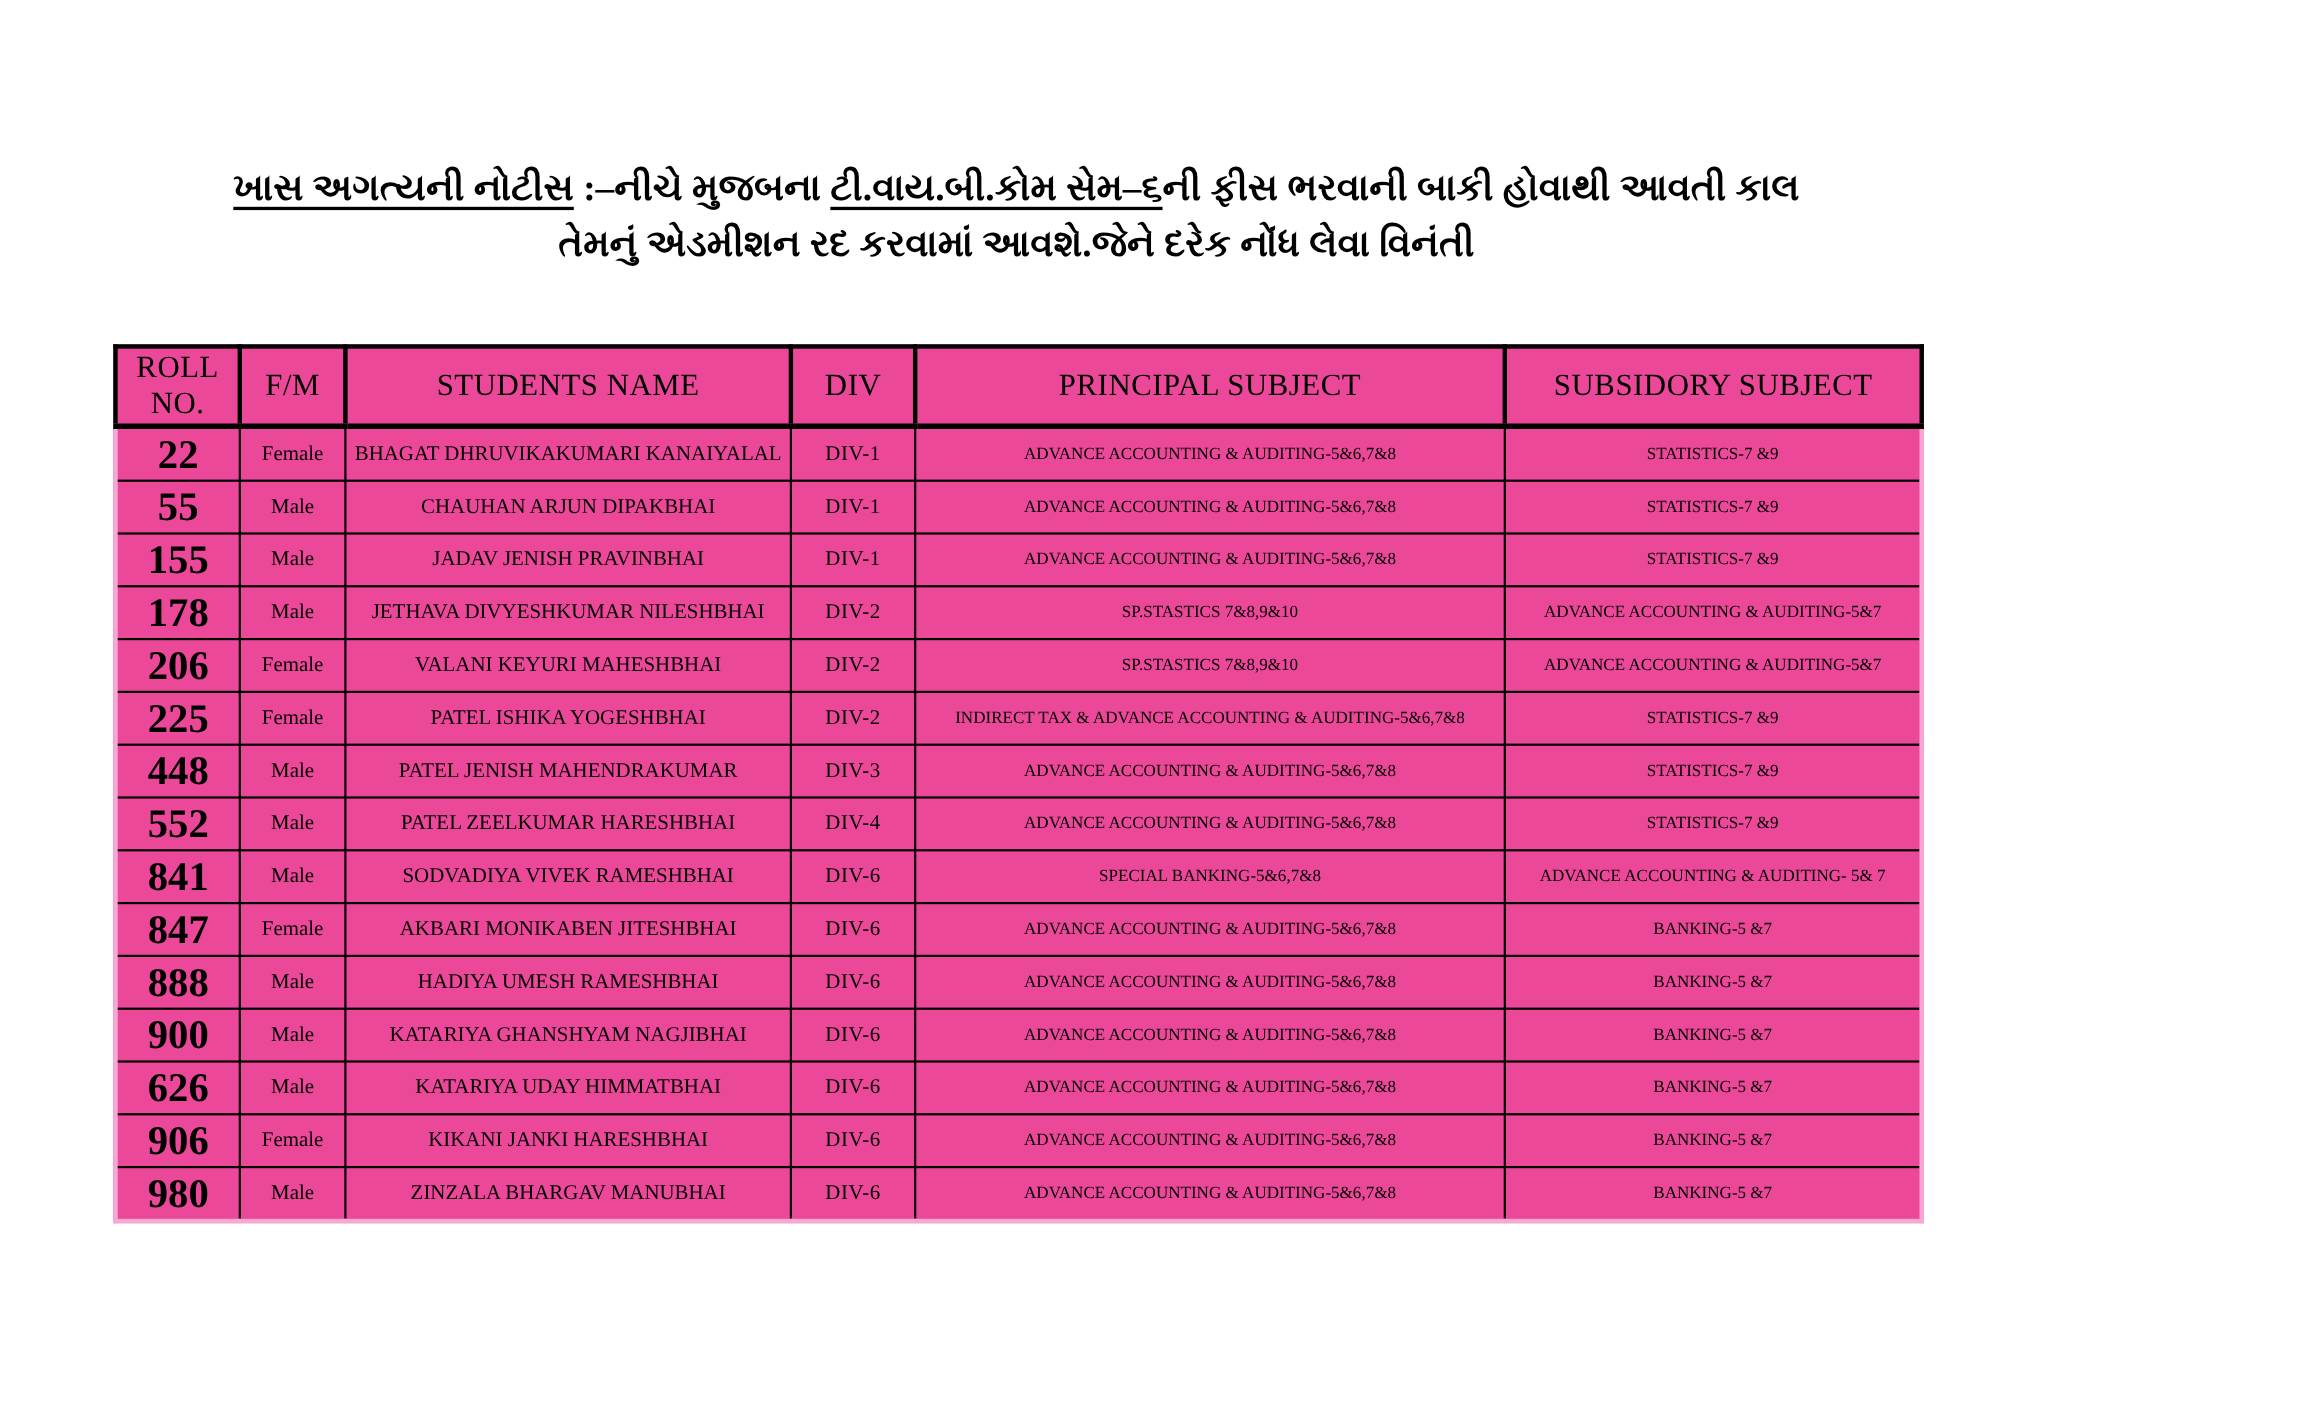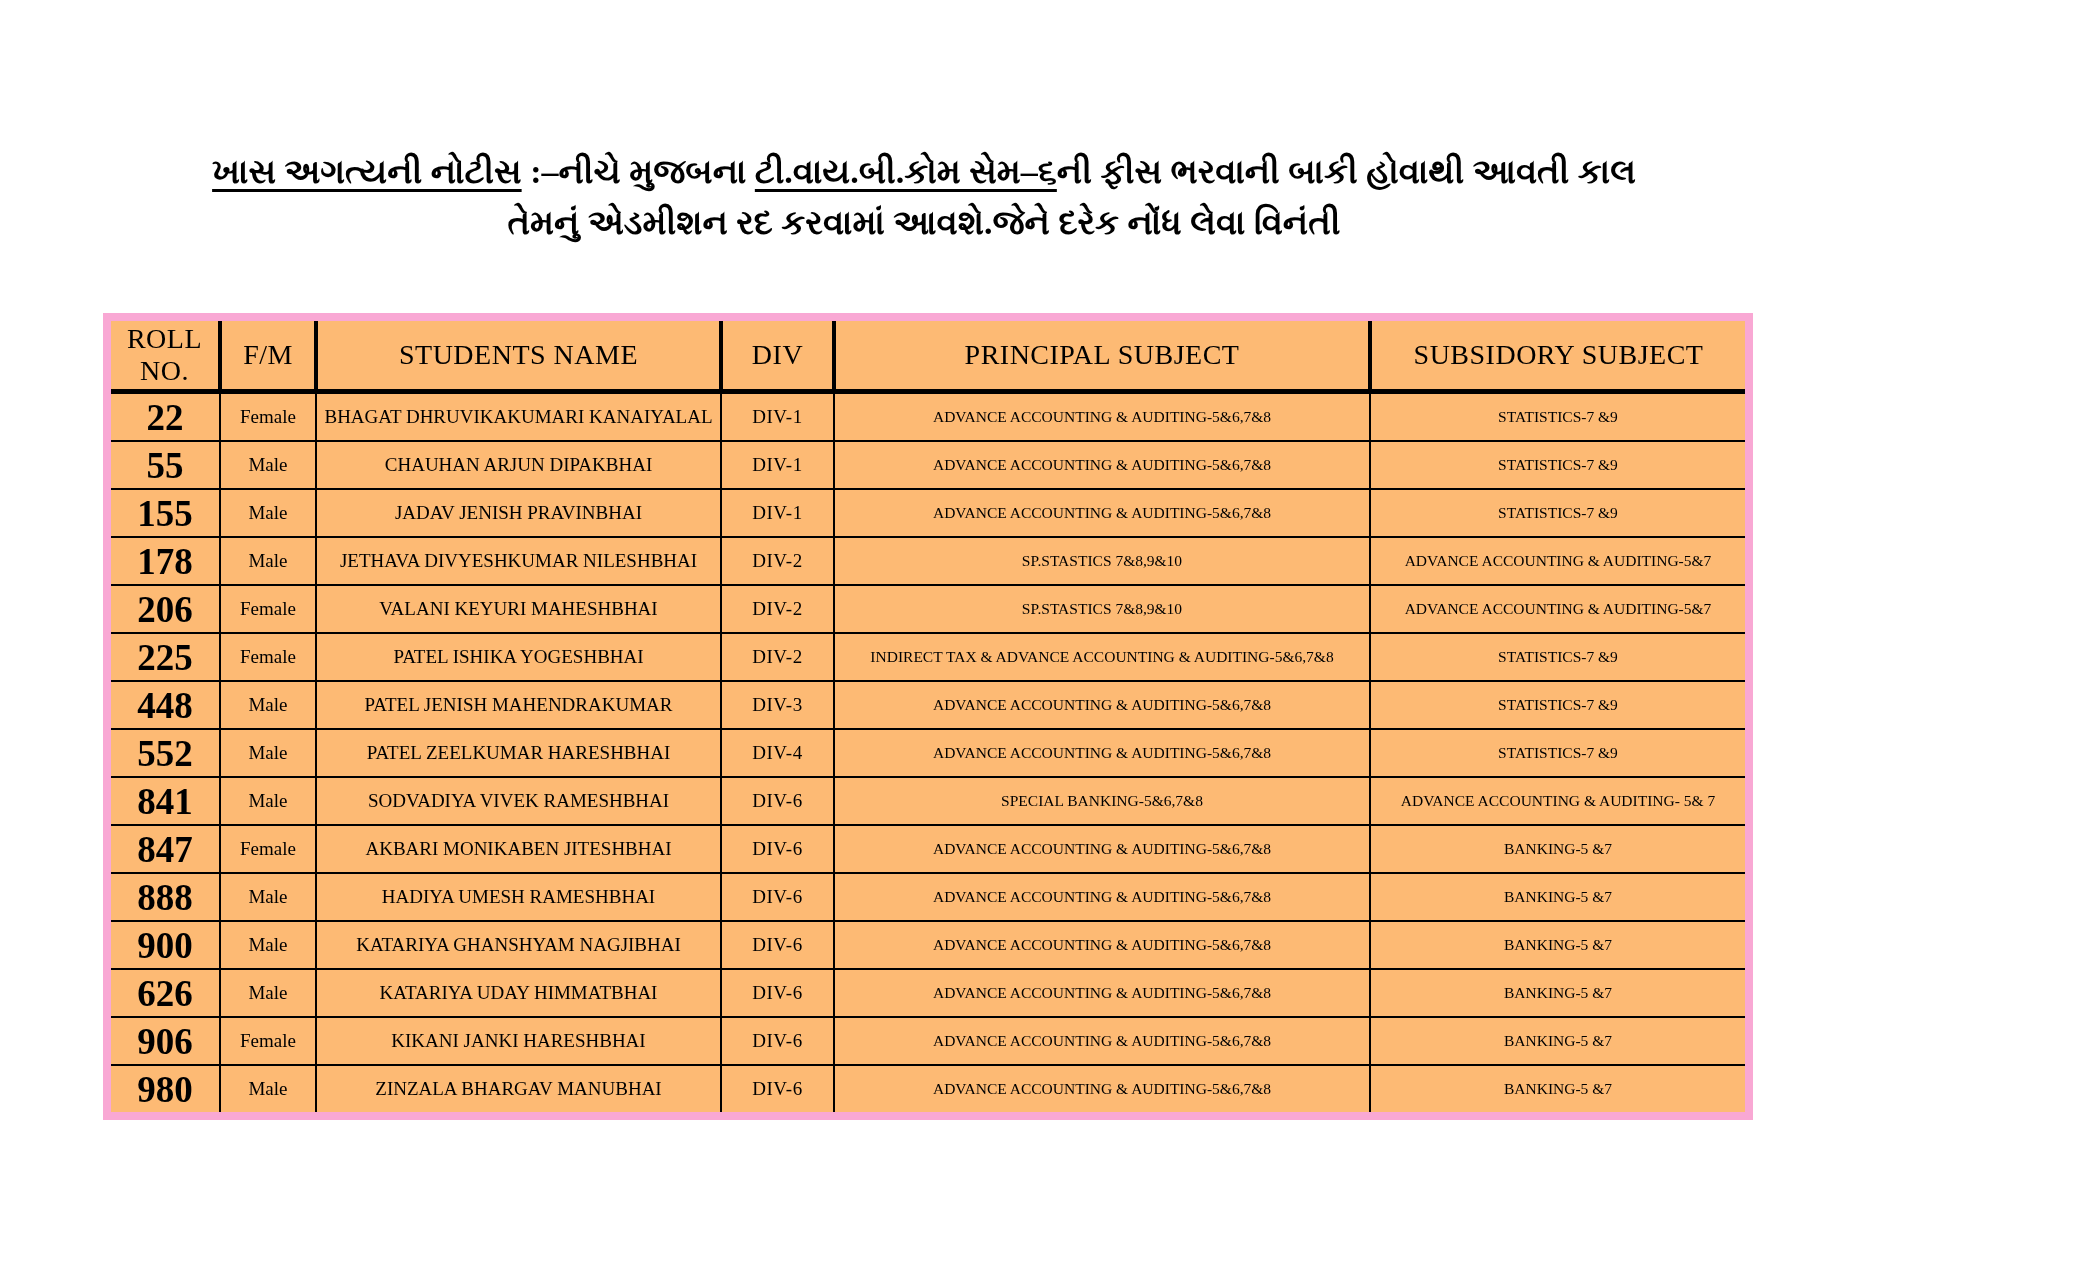--- a/index.html
+++ b/index.html
@@ -36,22 +36,22 @@
     text-decoration-thickness: 3px;
     text-underline-offset: 6px;
   }
   table.students {
     position: absolute;
     left: 103px;
     top: 313px;
     width: 1642px;
     table-layout: fixed;
     border-collapse: collapse;
-    background: #fdba74;
-    border: 8px solid #f9a8d4;
+    background: #ec4899;
+    border: 4px solid #f9a8d4;
   }
   table.students th {
     border: 4px solid #000000;
     border-bottom-width: 5px;
     font-weight: 400;
     font-size: 28px;
     letter-spacing: 0.5px;
     text-align: center;
     vertical-align: middle;
     height: 62px;

